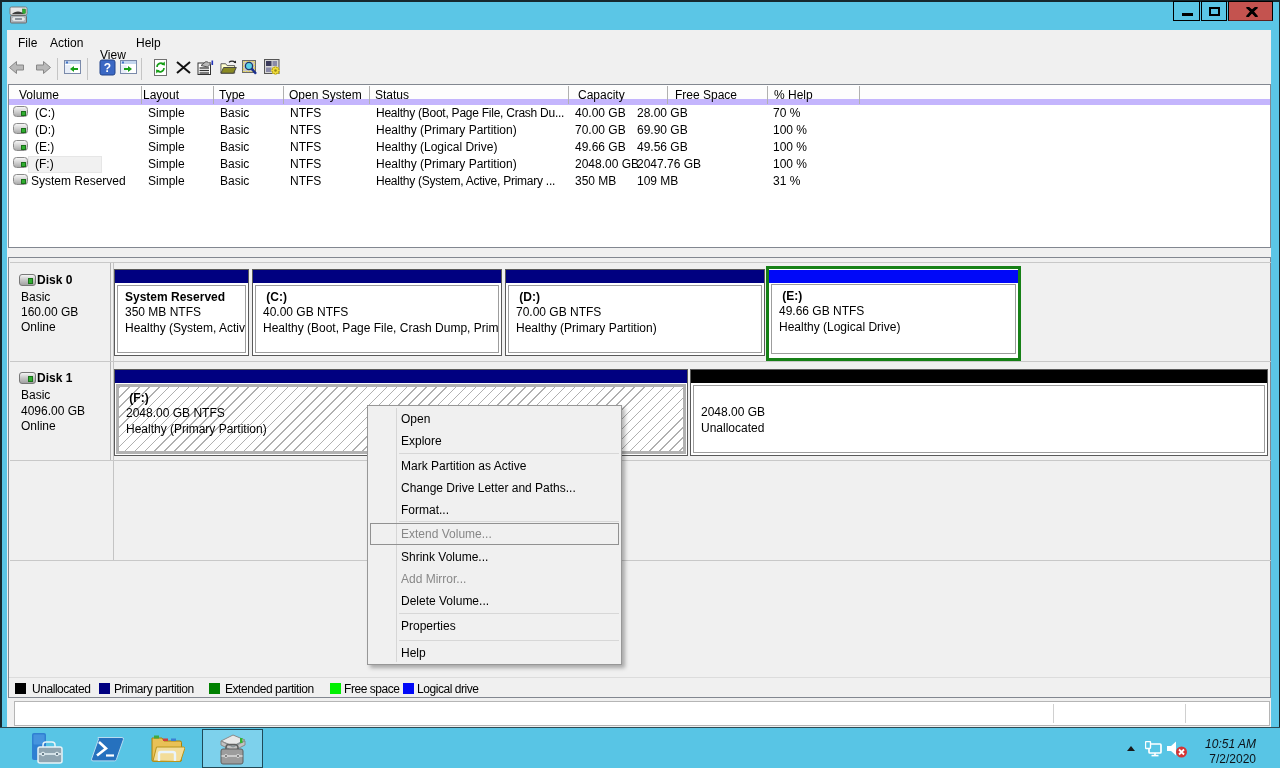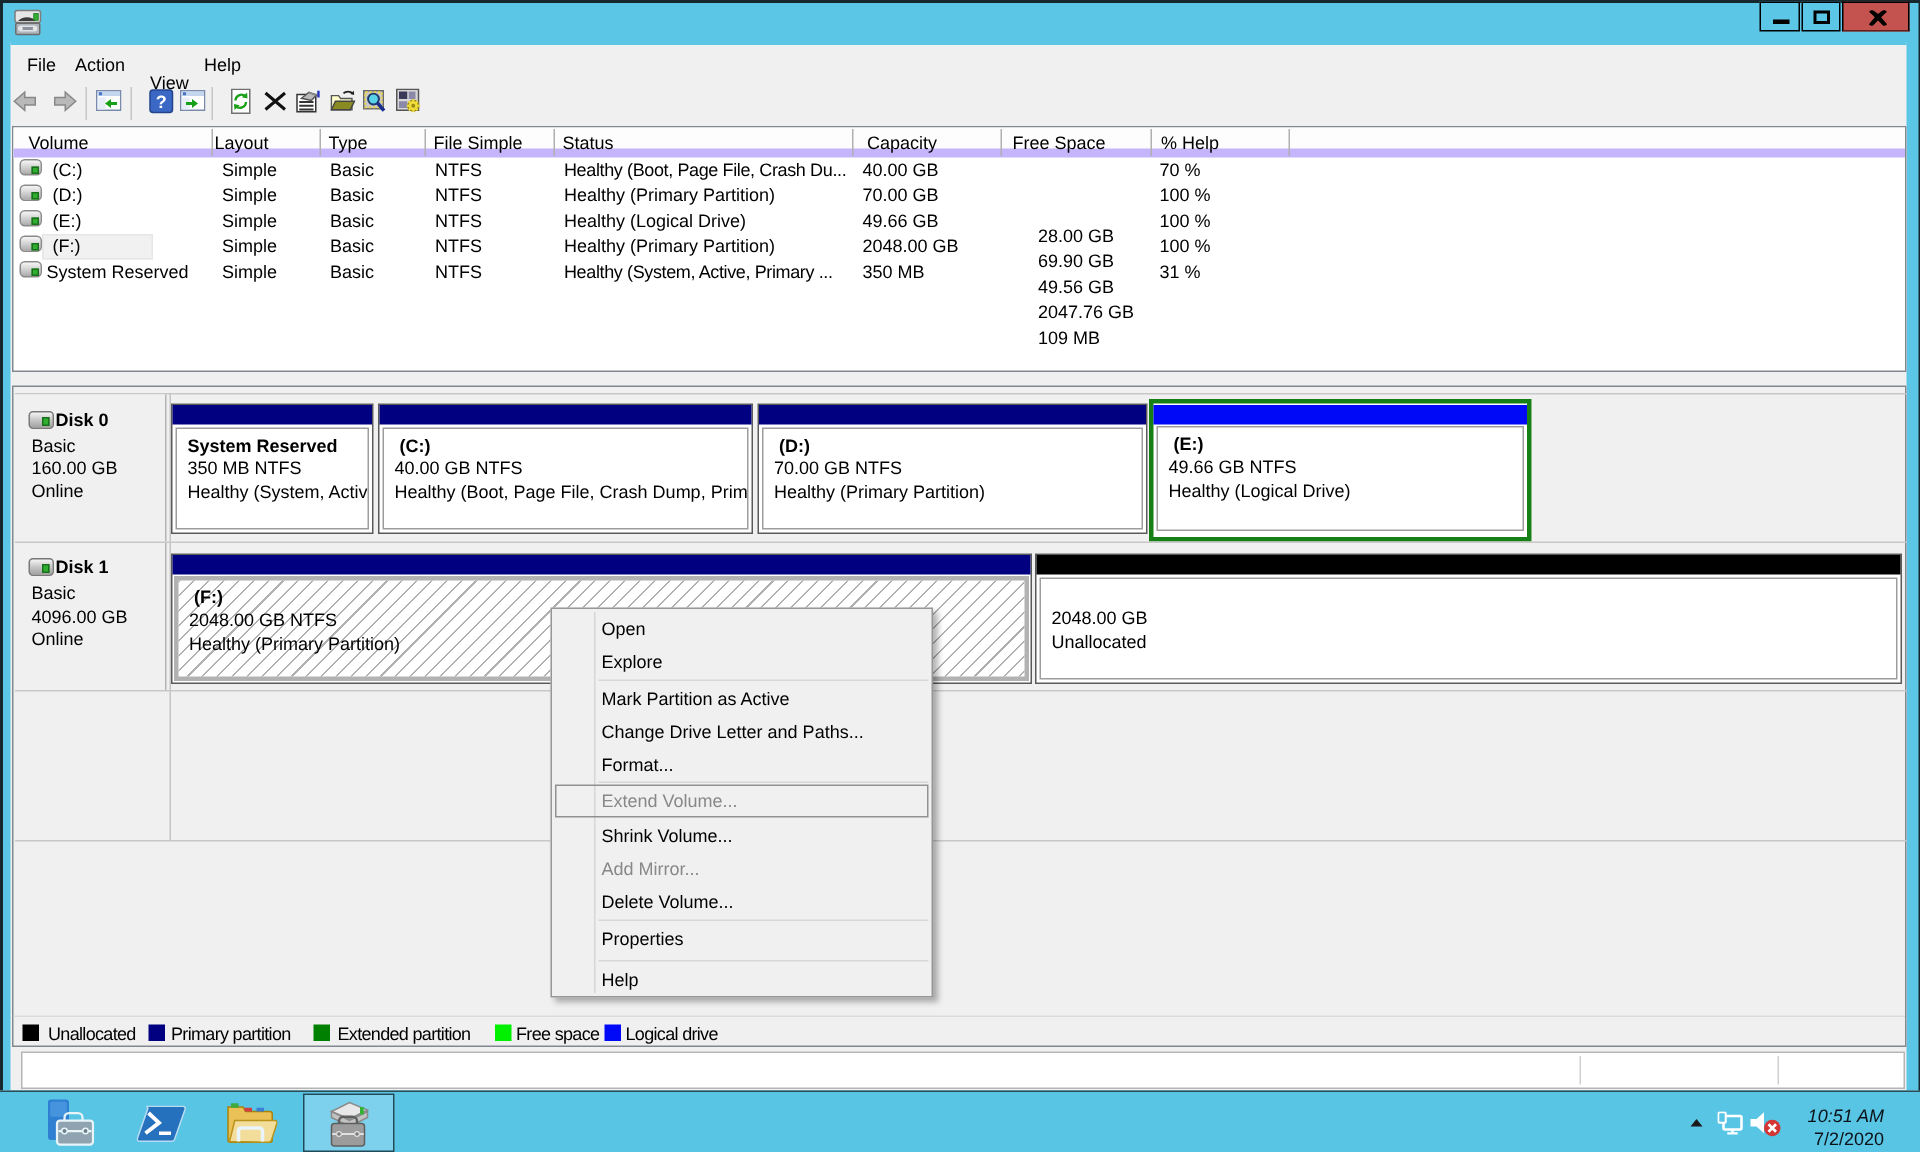--- a/index.html
+++ b/index.html
@@ -20,21 +20,21 @@
 .mi{position:absolute;top:8px;}
 #toolbar{position:absolute;left:0;top:26px;width:100%;height:30px;}
 .tsep{position:absolute;top:4px;width:1px;height:22px;background:#c5c5c5;}
 .tico{position:absolute;top:5px;width:17px;height:17px;}
 #listpane{position:absolute;left:1px;top:56px;width:1263px;height:164px;background:#fff;border:1px solid #828790;}
 .hdrsep{position:absolute;top:1px;width:1px;height:18px;background:#b0b0b0;}
 #lhdr{position:absolute;left:0;top:0;width:100%;height:20px;border-bottom:6px solid #c4b5fd;background:#fdfdfd;}
 .hc{position:absolute;top:3px;}
 .vrow{position:absolute;left:0;width:100%;height:17px;}
 .vrow span{position:absolute;top:1px;white-space:nowrap;}
-.c0{left:26px;}.c4x{letter-spacing:-0.25px;}.c1{left:139px;}.c2{left:211px;}.c3{left:281px;}.c4{left:367px;}.c5{left:566px;}.c6{left:683px;margin-top:44px;}.c7{left:764px;}
+.c0{left:26px;}.c4x{letter-spacing:-0.25px;}.c1{left:139px;}.c2{left:211px;}.c3{left:281px;}.c4{left:367px;}.c5{left:566px;}.c6{left:628px;}.c7{left:764px;}
 .vico{position:absolute;left:4px;top:3px;}
 #diskpane{position:absolute;left:1px;top:229px;width:1263px;height:441px;background:#f0f0f0;border:1px solid #828790;}
 .dpanel{position:absolute;left:2px;width:101px;background:#f0f0f0;border-right:1px solid #b4b4b4;}
 .rowline{position:absolute;left:1px;width:1261px;height:1px;background:#c8c8c8;}
 .blk{position:absolute;border:1px solid #5a5a5a;background:#fff;}
 .bar{position:absolute;left:0;top:0;width:100%;height:13px;}
 .binner{position:absolute;left:2px;right:2px;top:15px;bottom:2px;border:1px solid #9d9d9d;background:#fff;overflow:hidden;}
 .btxt{position:absolute;left:7px;top:4px;line-height:15.4px;white-space:nowrap;}
 .navy{background:#000080;}
 .hatch{background:#fff;background-image:repeating-linear-gradient(135deg,#b0b0b0 0,#b0b0b0 1px,transparent 1px,transparent 7px);}
@@ -156,21 +156,21 @@
         </svg>
     </div>
     <div id="listpane">
       <div id="lhdr">
         <span class="hc" style="left:10px;">Volume</span>
         <span class="hdrsep" style="left:132px;"></span>
         <span class="hc" style="left:134px;">Layout</span>
         <span class="hdrsep" style="left:204px;"></span>
         <span class="hc" style="left:210px;">Type</span>
         <span class="hdrsep" style="left:274px;"></span>
-        <span class="hc" style="left:280px;">File Simple</span>
+        <span class="hc" style="left:280px;">Open System</span>
         <span class="hdrsep" style="left:360px;"></span>
         <span class="hc" style="left:366px;">Status</span>
         <span class="hdrsep" style="left:559px;"></span>
         <span class="hc" style="left:569px;">Capacity</span>
         <span class="hdrsep" style="left:658px;"></span>
         <span class="hc" style="left:666px;">Free Space</span>
         <span class="hdrsep" style="left:758px;"></span>
         <span class="hc" style="left:765px;">% Help</span>
         <span class="hdrsep" style="left:850px;"></span>
       </div>

